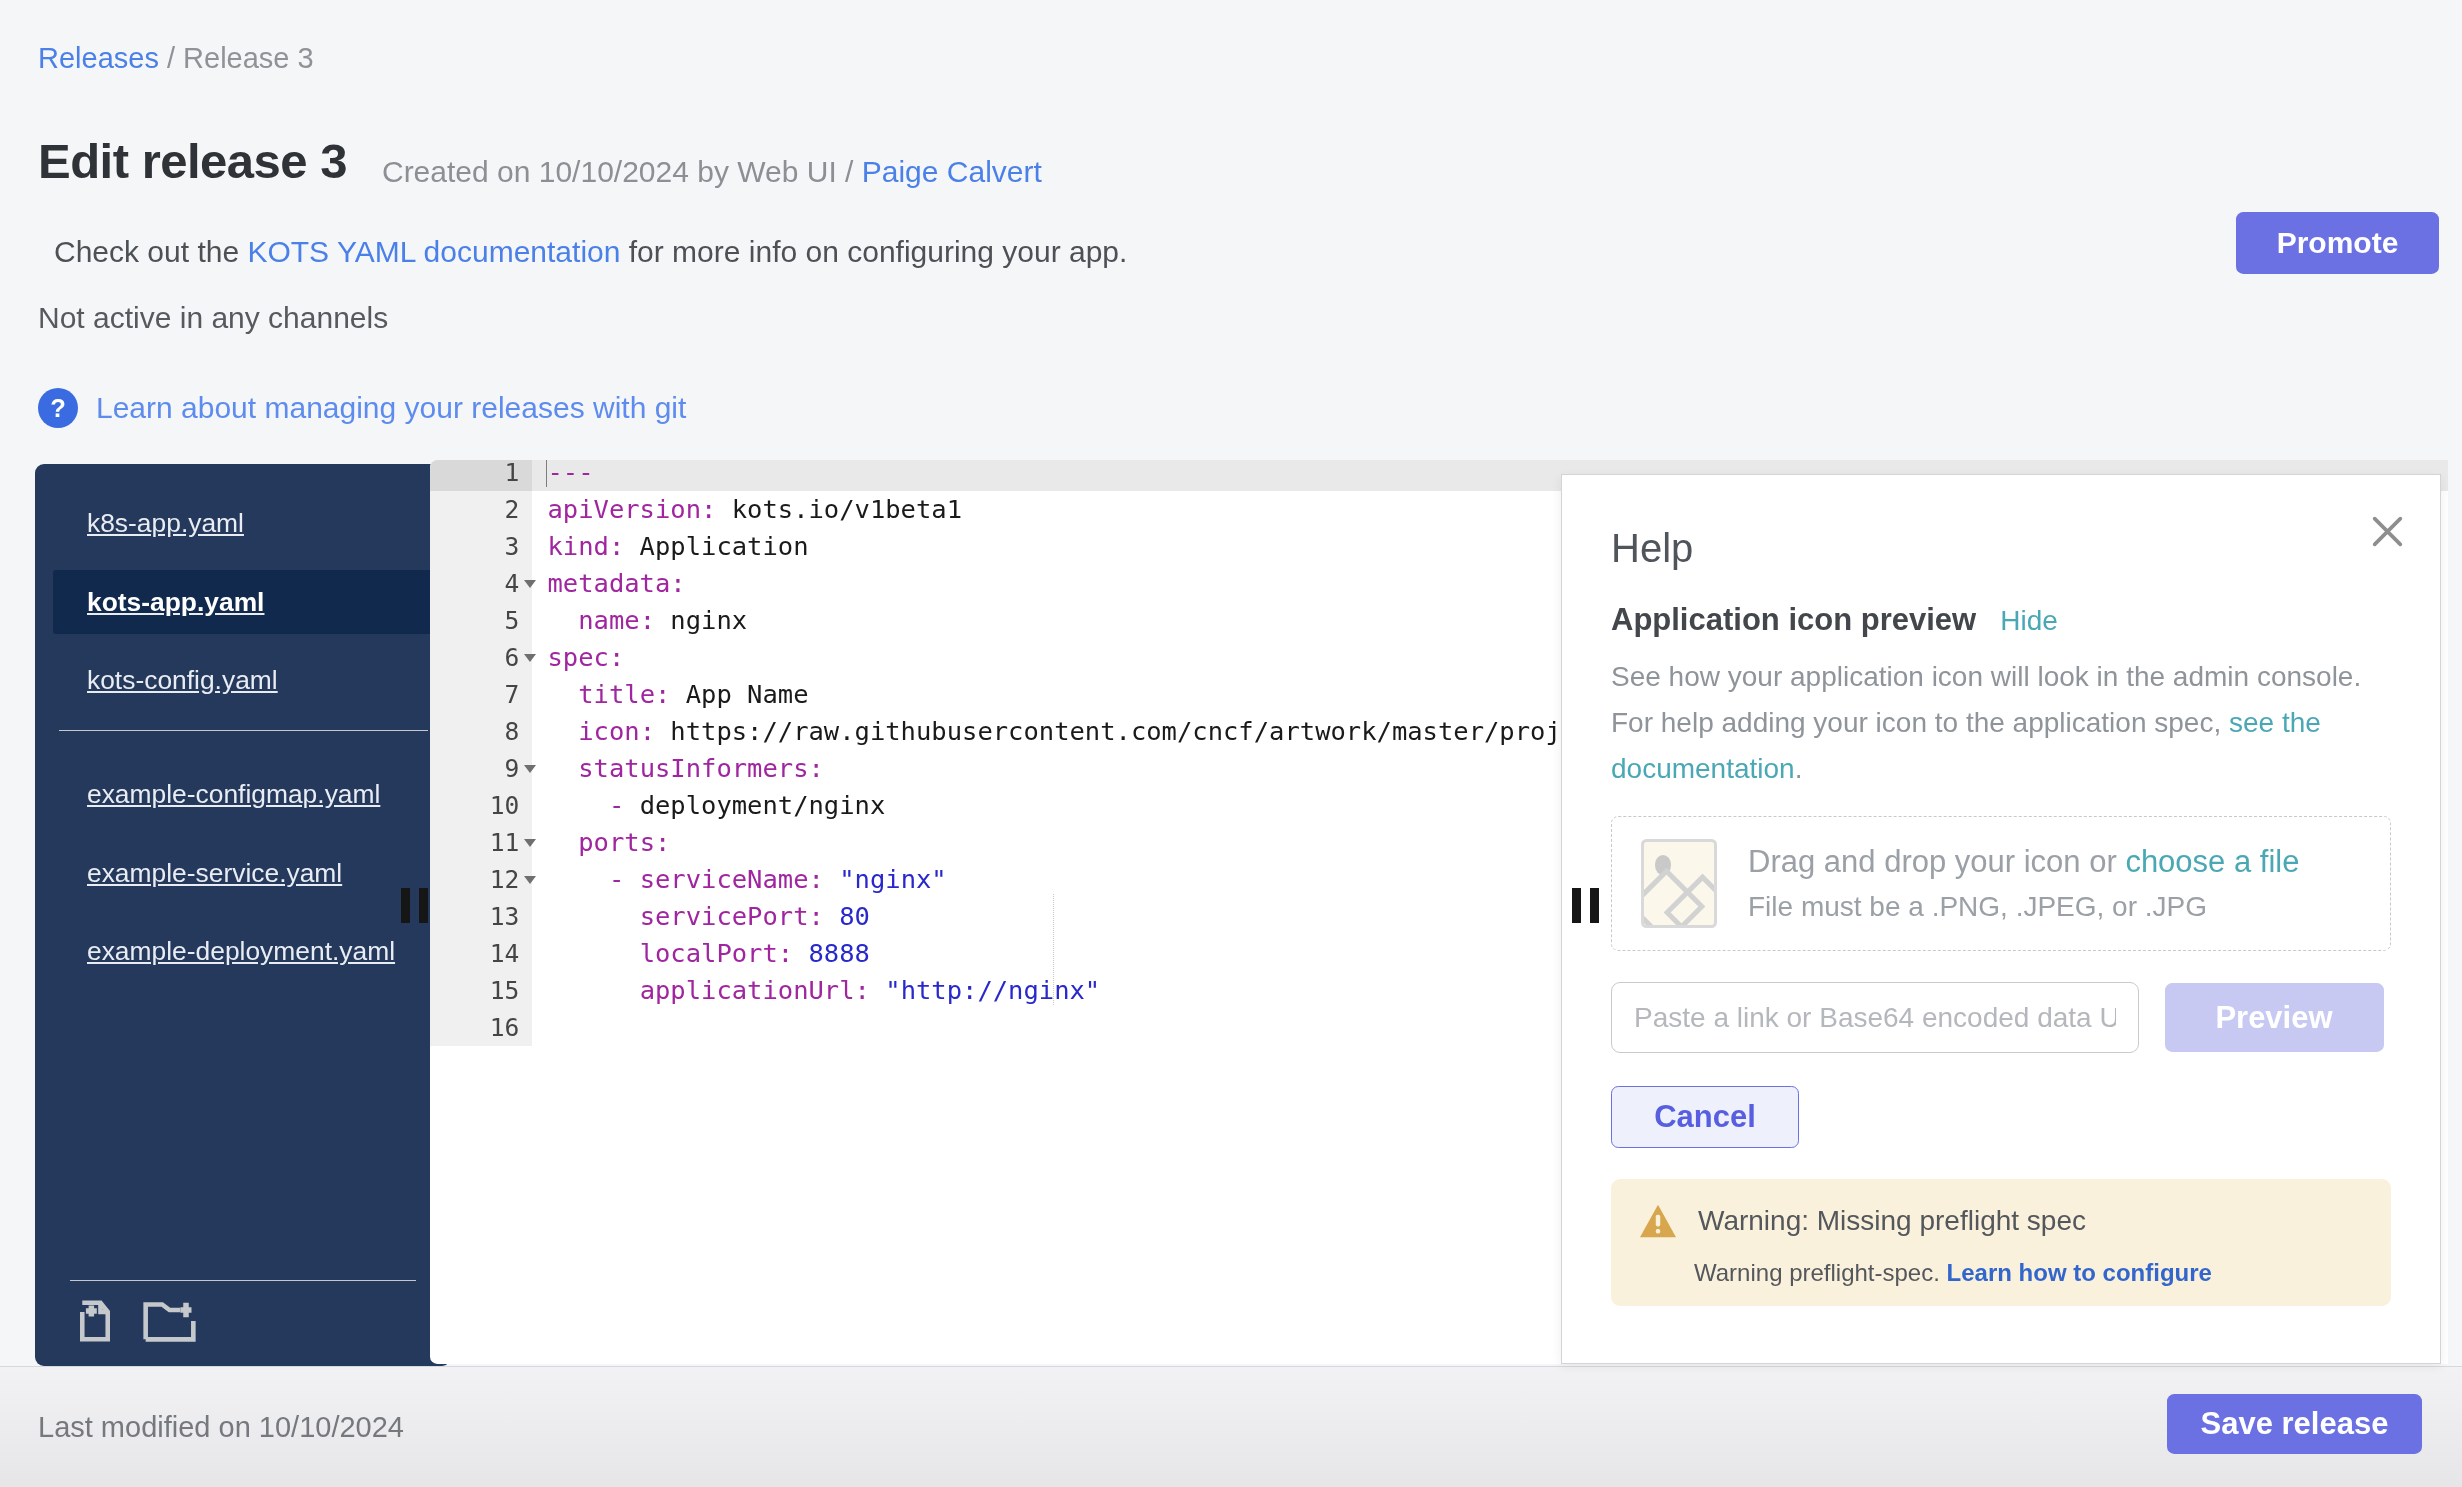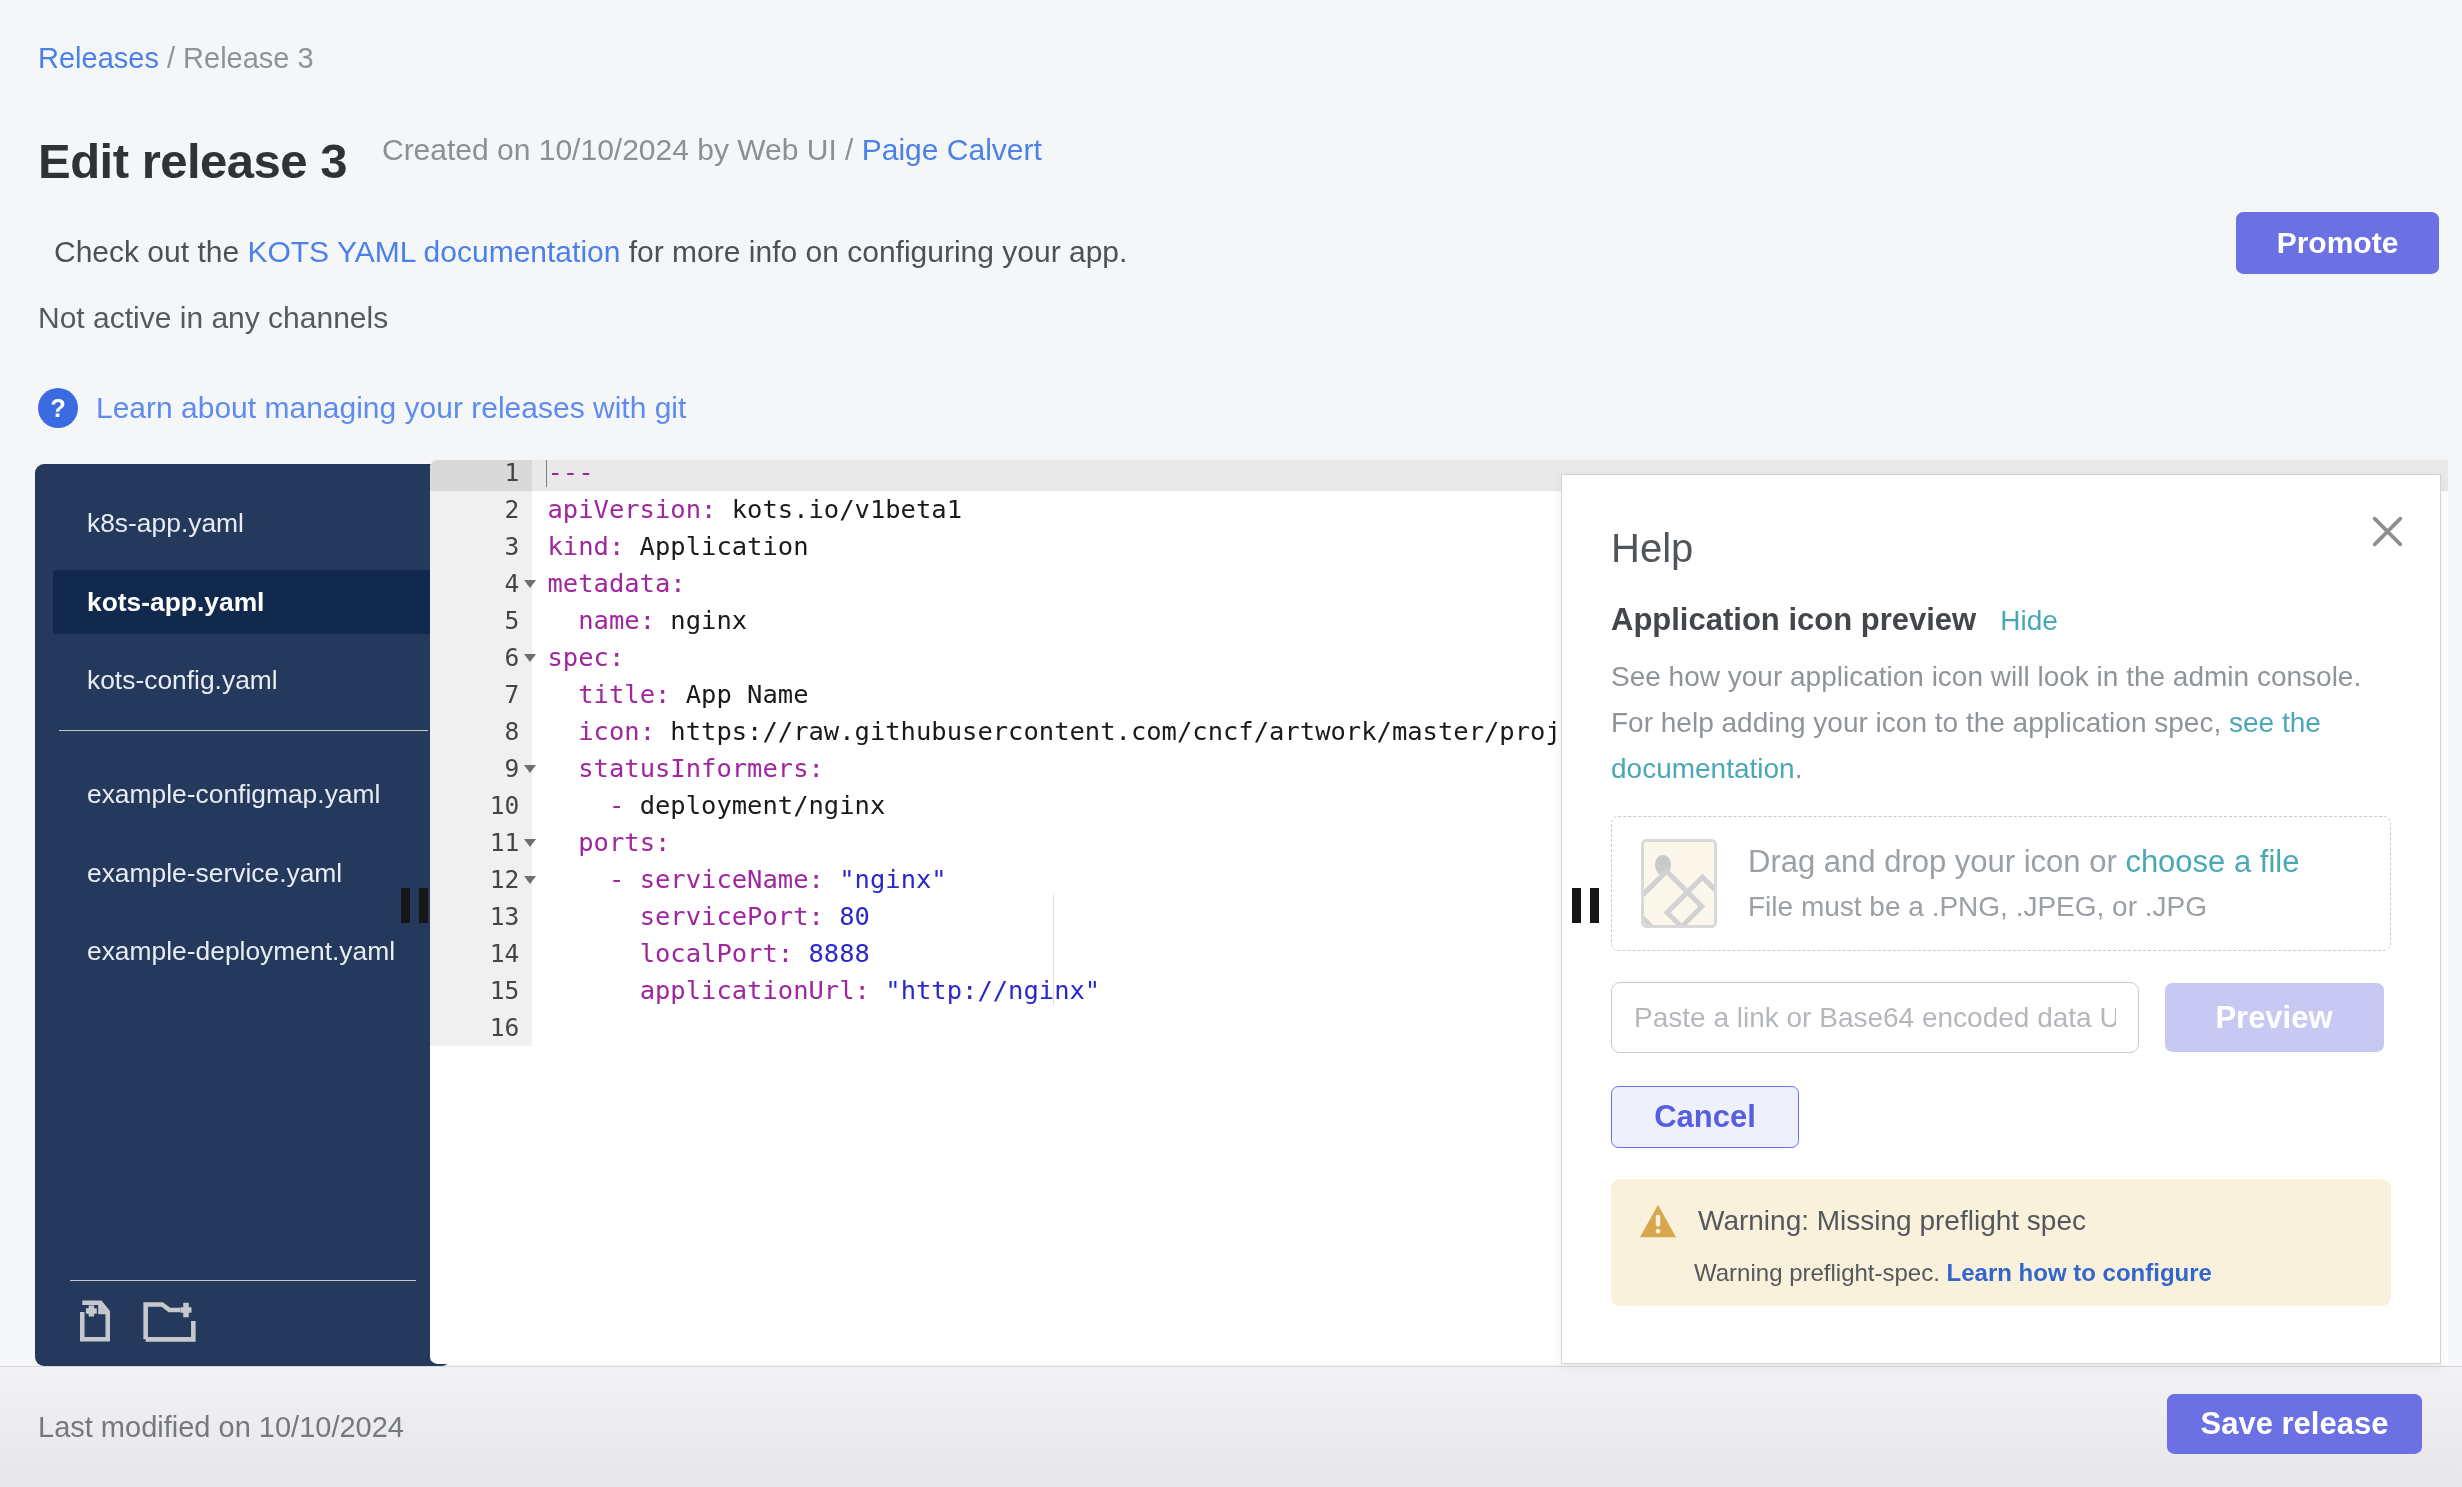--- a/index.html
+++ b/index.html
@@ -2,38 +2,38 @@
 <html style="font-size:14.6px"><head>
 <meta charset="utf-8">
 <style>
   * { margin:0; padding:0; box-sizing:border-box; }
   html,body { width:2462px; height:1488px; overflow:hidden; }
   body { font-family:"Liberation Sans", sans-serif; background:#f5f6f8; position:relative; }
 
   
   .breadcrumb { position:absolute; left:38px; top:42px; font-size:29px; color:#8f9296; }
   .breadcrumb .bc-link { color:#4a80e8; cursor:pointer; }
-  .title-row { position:absolute; left:38px; top:133px; display:flex; align-items:flex-start; }
+  .title-row { position:absolute; left:38px; top:133px; display:flex; align-items:flex-end; }
   .page-title { font-size:49px; font-weight:bold; color:#2f3237; letter-spacing:-0.5px; }
   .created-line { font-size:30px; color:#8c8f94; margin-left:35px; }
   .created-line .author-link { color:#4a80e8; cursor:pointer; }
   .check-line { position:absolute; left:54px; top:235px; font-size:30px; color:#4d5156; }
   .check-line .doc-link { color:#4a80e8; cursor:pointer; }
   .not-active { position:absolute; left:38px; top:301px; font-size:30px; color:#56595e; }
   .git-row { position:absolute; left:38px; top:388px; display:flex; align-items:center; }
   .q-icon { width:40px; height:40px; border-radius:50%; background:#3a6be0; color:#fff;
             font-size:25.5px; font-weight:bold; display:flex; align-items:center; justify-content:center; }
   .git-link { margin-left:18px; font-size:30px; color:#5d8cee; cursor:pointer; }
   .btn-primary { background:#6b70e3; color:#fff; font-weight:bold; border:none; border-radius:7.3px;
                  font-family:"Liberation Sans", sans-serif; cursor:pointer; }
   .promote-btn { position:absolute; left:2236px; top:212px; width:203px; height:62px; font-size:30px; }
 
   
   .sidebar { position:absolute; left:35px; top:464px; width:416px; height:902px;
-             background:#24395c; border-radius:9px; color:#e9edf3; }
+             background:#24395c; border-radius:9px; color:#e9edf3;text-decoration:underline; }
   .file-list { list-style:none; padding:27px 18px 0 18px; }
   .file-item { font-size:26.4px; line-height:42px; padding:11px 15.5px 11px 34px; margin-bottom:14.6px;
                border-radius:2.7px; cursor:pointer; overflow-wrap:break-word; }
   .file-item.selected { background:#12294e; color:#ffffff; font-weight:bold; }
   .file-divider { border-top:1.8px solid #c3c8cf; margin:18px 5.5px 31px 5.5px; }
   .sidebar-bottom { position:absolute; left:24px; right:24px; bottom:20px; }
   .sidebar-bottom .bottom-divider { border-top:1.8px solid #c3c8cf; margin:0 11px 18px 11px; }
   .sidebar-icons { display:flex; gap:27px; padding-left:16.4px; }
   .sb-icon { cursor:pointer; }
 

